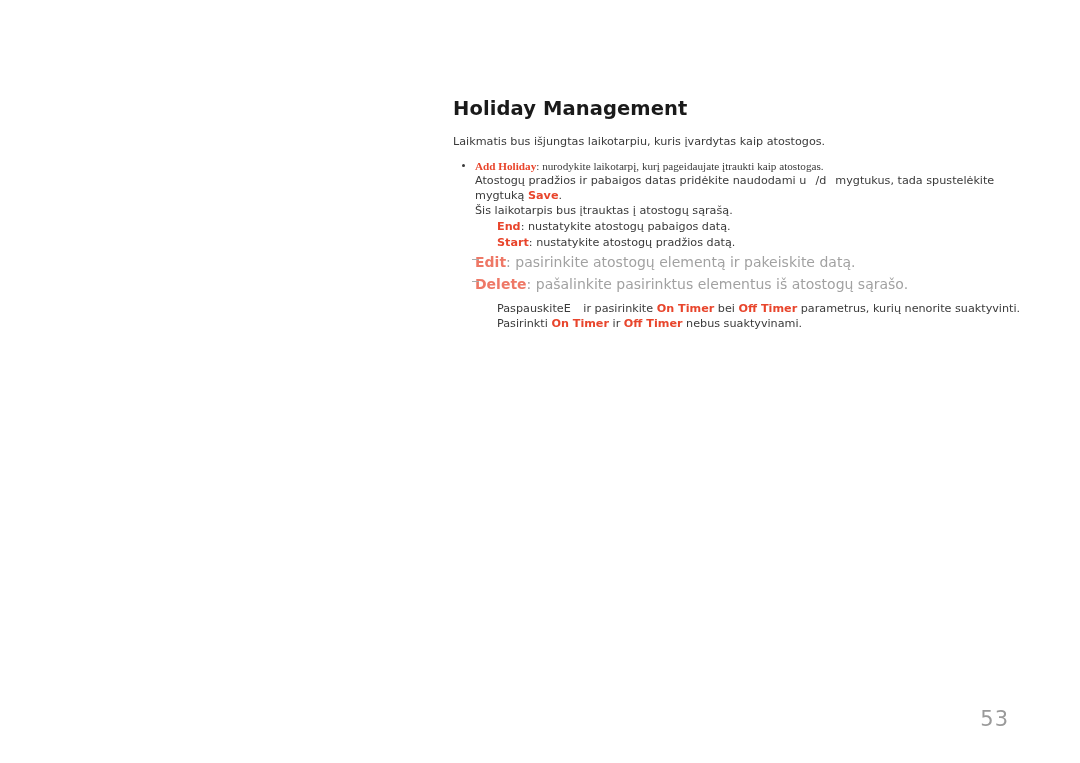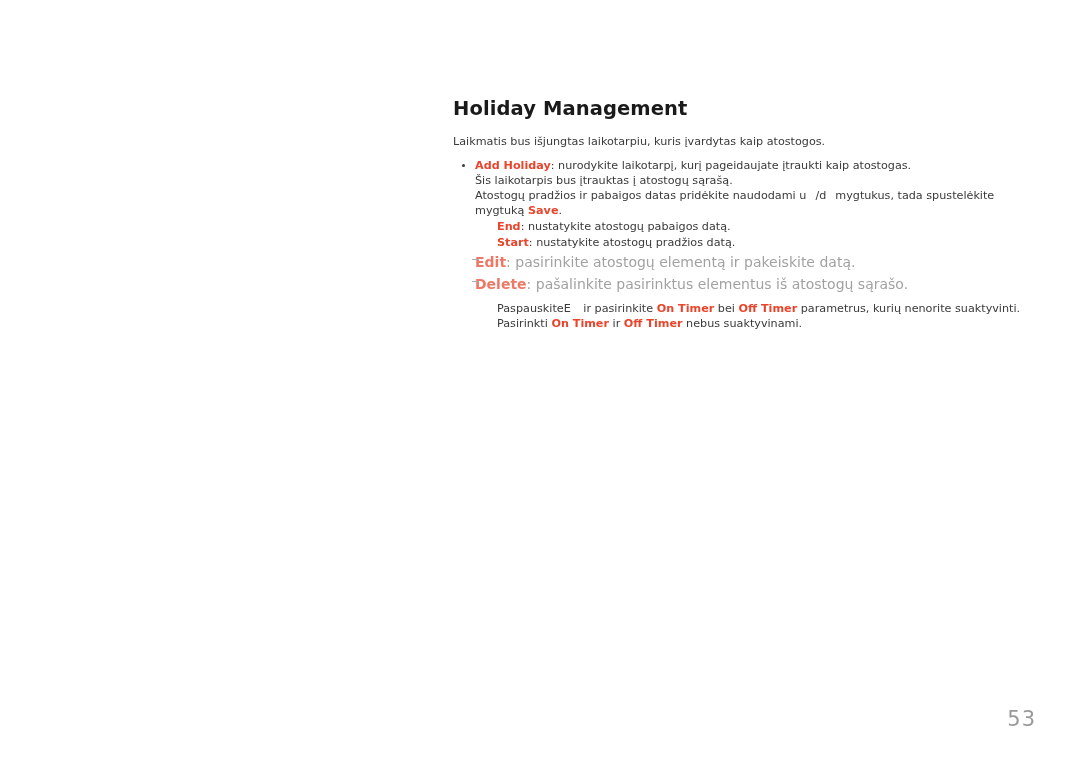--- a/index.html
+++ b/index.html
@@ -53,20 +53,21 @@
     padding: 0;
   }
 
   .bullet-item {
     position: relative;
     padding-left: 22px;
     font-size: 11.2px;
     line-height: 1.33;
     color: #3a3a3a;
     margin-bottom: 1px;
+    font-family: Liberation Serif, serif;
   }
   .bullet-item > .bullet-dot {
     position: absolute;
     left: 9px;
     top: 5px;
     width: 3.2px;
     height: 3.2px;
     border-radius: 50%;
     background: #3a3a3a;
   }
@@ -119,21 +120,21 @@
   }
   .glyph-gap {
     display: inline-block;
     width: 9px;
   }
 
   .spacer-sm { height: 7px; }
 
   .page-number {
     position: absolute;
-    right: 44px;
+    right: 71px;
     top: 707px;
     font-size: 21px;
     color: #9a9a9a;
     letter-spacing: 1px;
     font-weight: 400;
   }
 </style>
 </head>
 <body>
 
@@ -145,25 +146,25 @@
 
     <p class="intro">Laikmatis bus išjungtas laikotarpiu, kuris įvardytas kaip atostogos.</p>
 
     <ul class="bullet-list">
 
       <li class="bullet-item">
         <span class="bullet-dot"></span>
         <span class="accent">Add Holiday</span><span>: nurodykite laikotarpį, kurį pageidaujate įtraukti kaip atostogas.</span>
       </li>
 
-      <div class="sub-line">Šis laikotarpis bus įtrauktas į atostogų sąrašą.</div>
-
       <div class="sub-line">
         <span>Atostogų pradžios ir pabaigos datas pridėkite naudodami </span><span class="glyph-missing">u</span><span class="glyph-gap"></span><span>/</span><span class="glyph-missing">d</span><span class="glyph-gap"></span><span>mygtukus, tada spustelėkite mygtuką </span><span class="accent">Save</span><span>.</span>
       </div>
+
+      <div class="sub-line">Šis laikotarpis bus įtrauktas į atostogų sąrašą.</div>
 
       <div class="sub-sub-line">
         <span class="accent">End</span><span>: nustatykite atostogų pabaigos datą.</span>
       </div>
 
       <div class="sub-sub-line">
         <span class="accent">Start</span><span>: nustatykite atostogų pradžios datą.</span>
       </div>
 
       <div class="dash-item">

